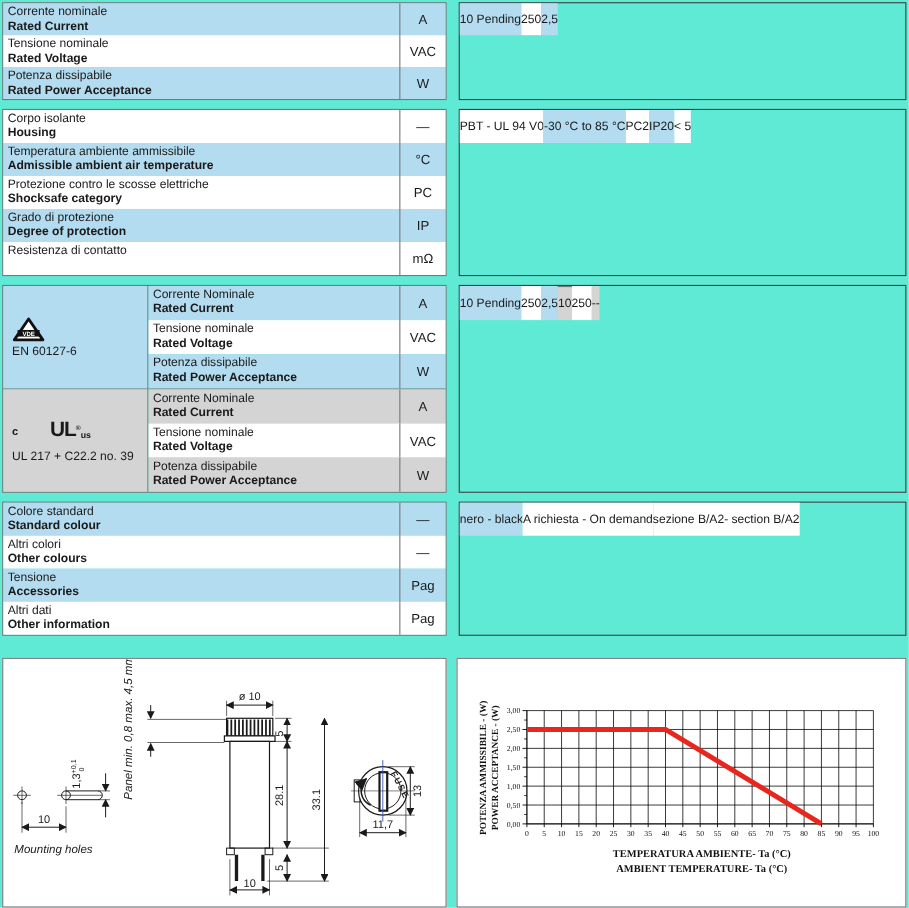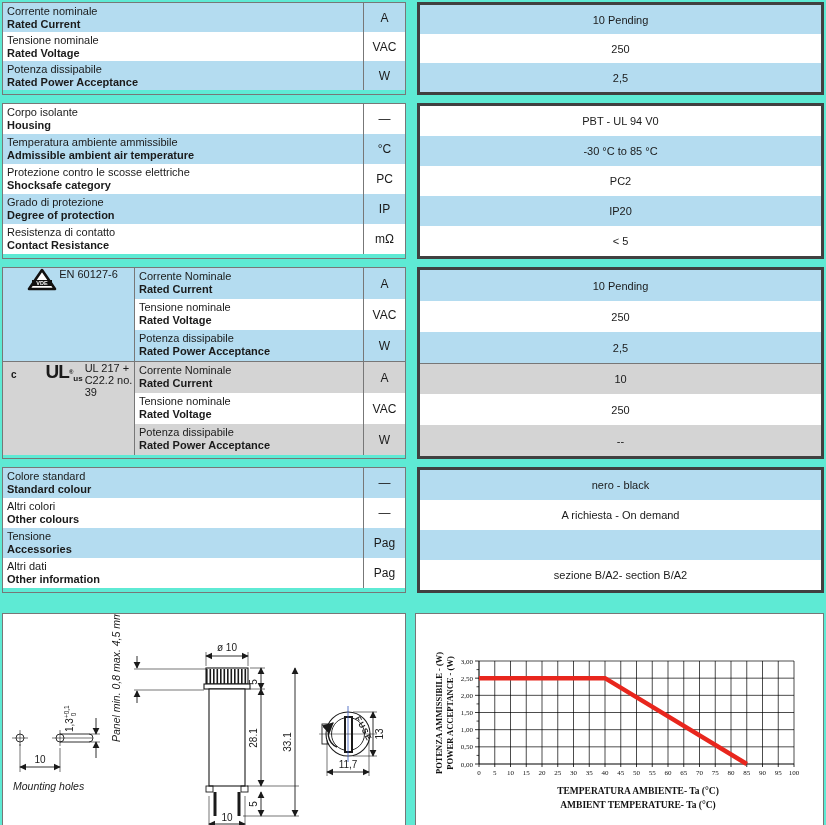--- a/index.html
+++ b/index.html
@@ -1,33 +1,33 @@
 <!DOCTYPE html>
 <html><head>
 <meta charset="utf-8">
 <style>
   * { margin:0; padding:0; box-sizing:border-box; }
   body { background:#fff; }
   .page { width:826px; height:825px; background:#5eead4; position:relative;
           font-family:"Liberation Sans", sans-serif; color:#1a1a1a; padding:2px; }
   .spec-block { display:flex; gap:11px; margin-bottom:8px; }
   .lbox { width:404px; border:1px solid #777; }
-  .rbox { flex:1; border:3px solid #404040; display:flex; flex-direction:column; }
+  .rbox { flex:1; border:1px solid #404040; display:flex; }
   .srow { display:flex; height:30px; }
   .srow.h29 { height:29px; }
   .lbl { flex:1; padding:2px 0 0 4px; font-size:11px; line-height:13px; overflow:hidden; }
   .lbl .it { display:block; }
   .lbl .en { display:block; font-weight:bold; }
   .unit { width:42px; border-left:1px solid #777; display:flex; align-items:center;
           justify-content:center; font-size:12px; }
   .vrow { display:flex; align-items:center; justify-content:center; font-size:11px; }
   .vrow.h29 { height:29px; } .vrow.h30 { height:30px; } .vrow.h31 { height:31px; }
   .bg-blue { background:#b4dcf0; } .bg-white { background:#fff; } .bg-gray { background:#d4d4d4; }
   .cert-group { display:flex; }
-  .cert-cell { width:131px; display:flex; flex-direction:row; justify-content:center;
+  .cert-cell { width:131px; display:flex; flex-direction:column; justify-content:center;
                padding-left:8px; font-size:11px; gap:2px; }
   .cert-rows { flex:1; border-left:1px solid #777; display:flex; flex-direction:column; }
   .cert-rows .srow { height:31px; }
   .sep-top { border-top:1px solid #777; }
   .ul-mark { font-weight:bold; font-size:10px; line-height:20px; }
   .ul-mark .ul-big { font-size:19px; font-weight:bold; letter-spacing:-1px;margin-left:29px; }
   .ul-mark sub { font-size:8px; } .ul-mark sup { font-size:6px; }
   .panel-row { display:flex; gap:9px; margin-top:20px; }
   .panel { border:1px solid #777; height:227px; background:#fff; }
   .panel.pl { width:404px; } .panel.pr { flex:1; }
@@ -100,21 +100,20 @@
       <div class="srow bg-blue">
         <div class="lbl">
             <span class="it">Grado di protezione</span>
             <span class="en">Degree of protection</span>
           </div>
         <div class="unit">IP</div>
       </div>
       <div class="srow bg-white">
         <div class="lbl">
             <span class="it">Resistenza di contatto</span>
-            <span class="en">Contact Resistance</span>
           </div>
         <div class="unit">mΩ</div>
       </div>
     </div>
     <div class="rbox">
       <div class="vrow h30 bg-white">PBT - UL 94 V0</div>
       <div class="vrow h30 bg-blue">-30 °C to 85 °C</div>
       <div class="vrow h30 bg-white">PC2</div>
       <div class="vrow h30 bg-blue">IP20</div>
       <div class="vrow h30 bg-white">&lt; 5</div>

